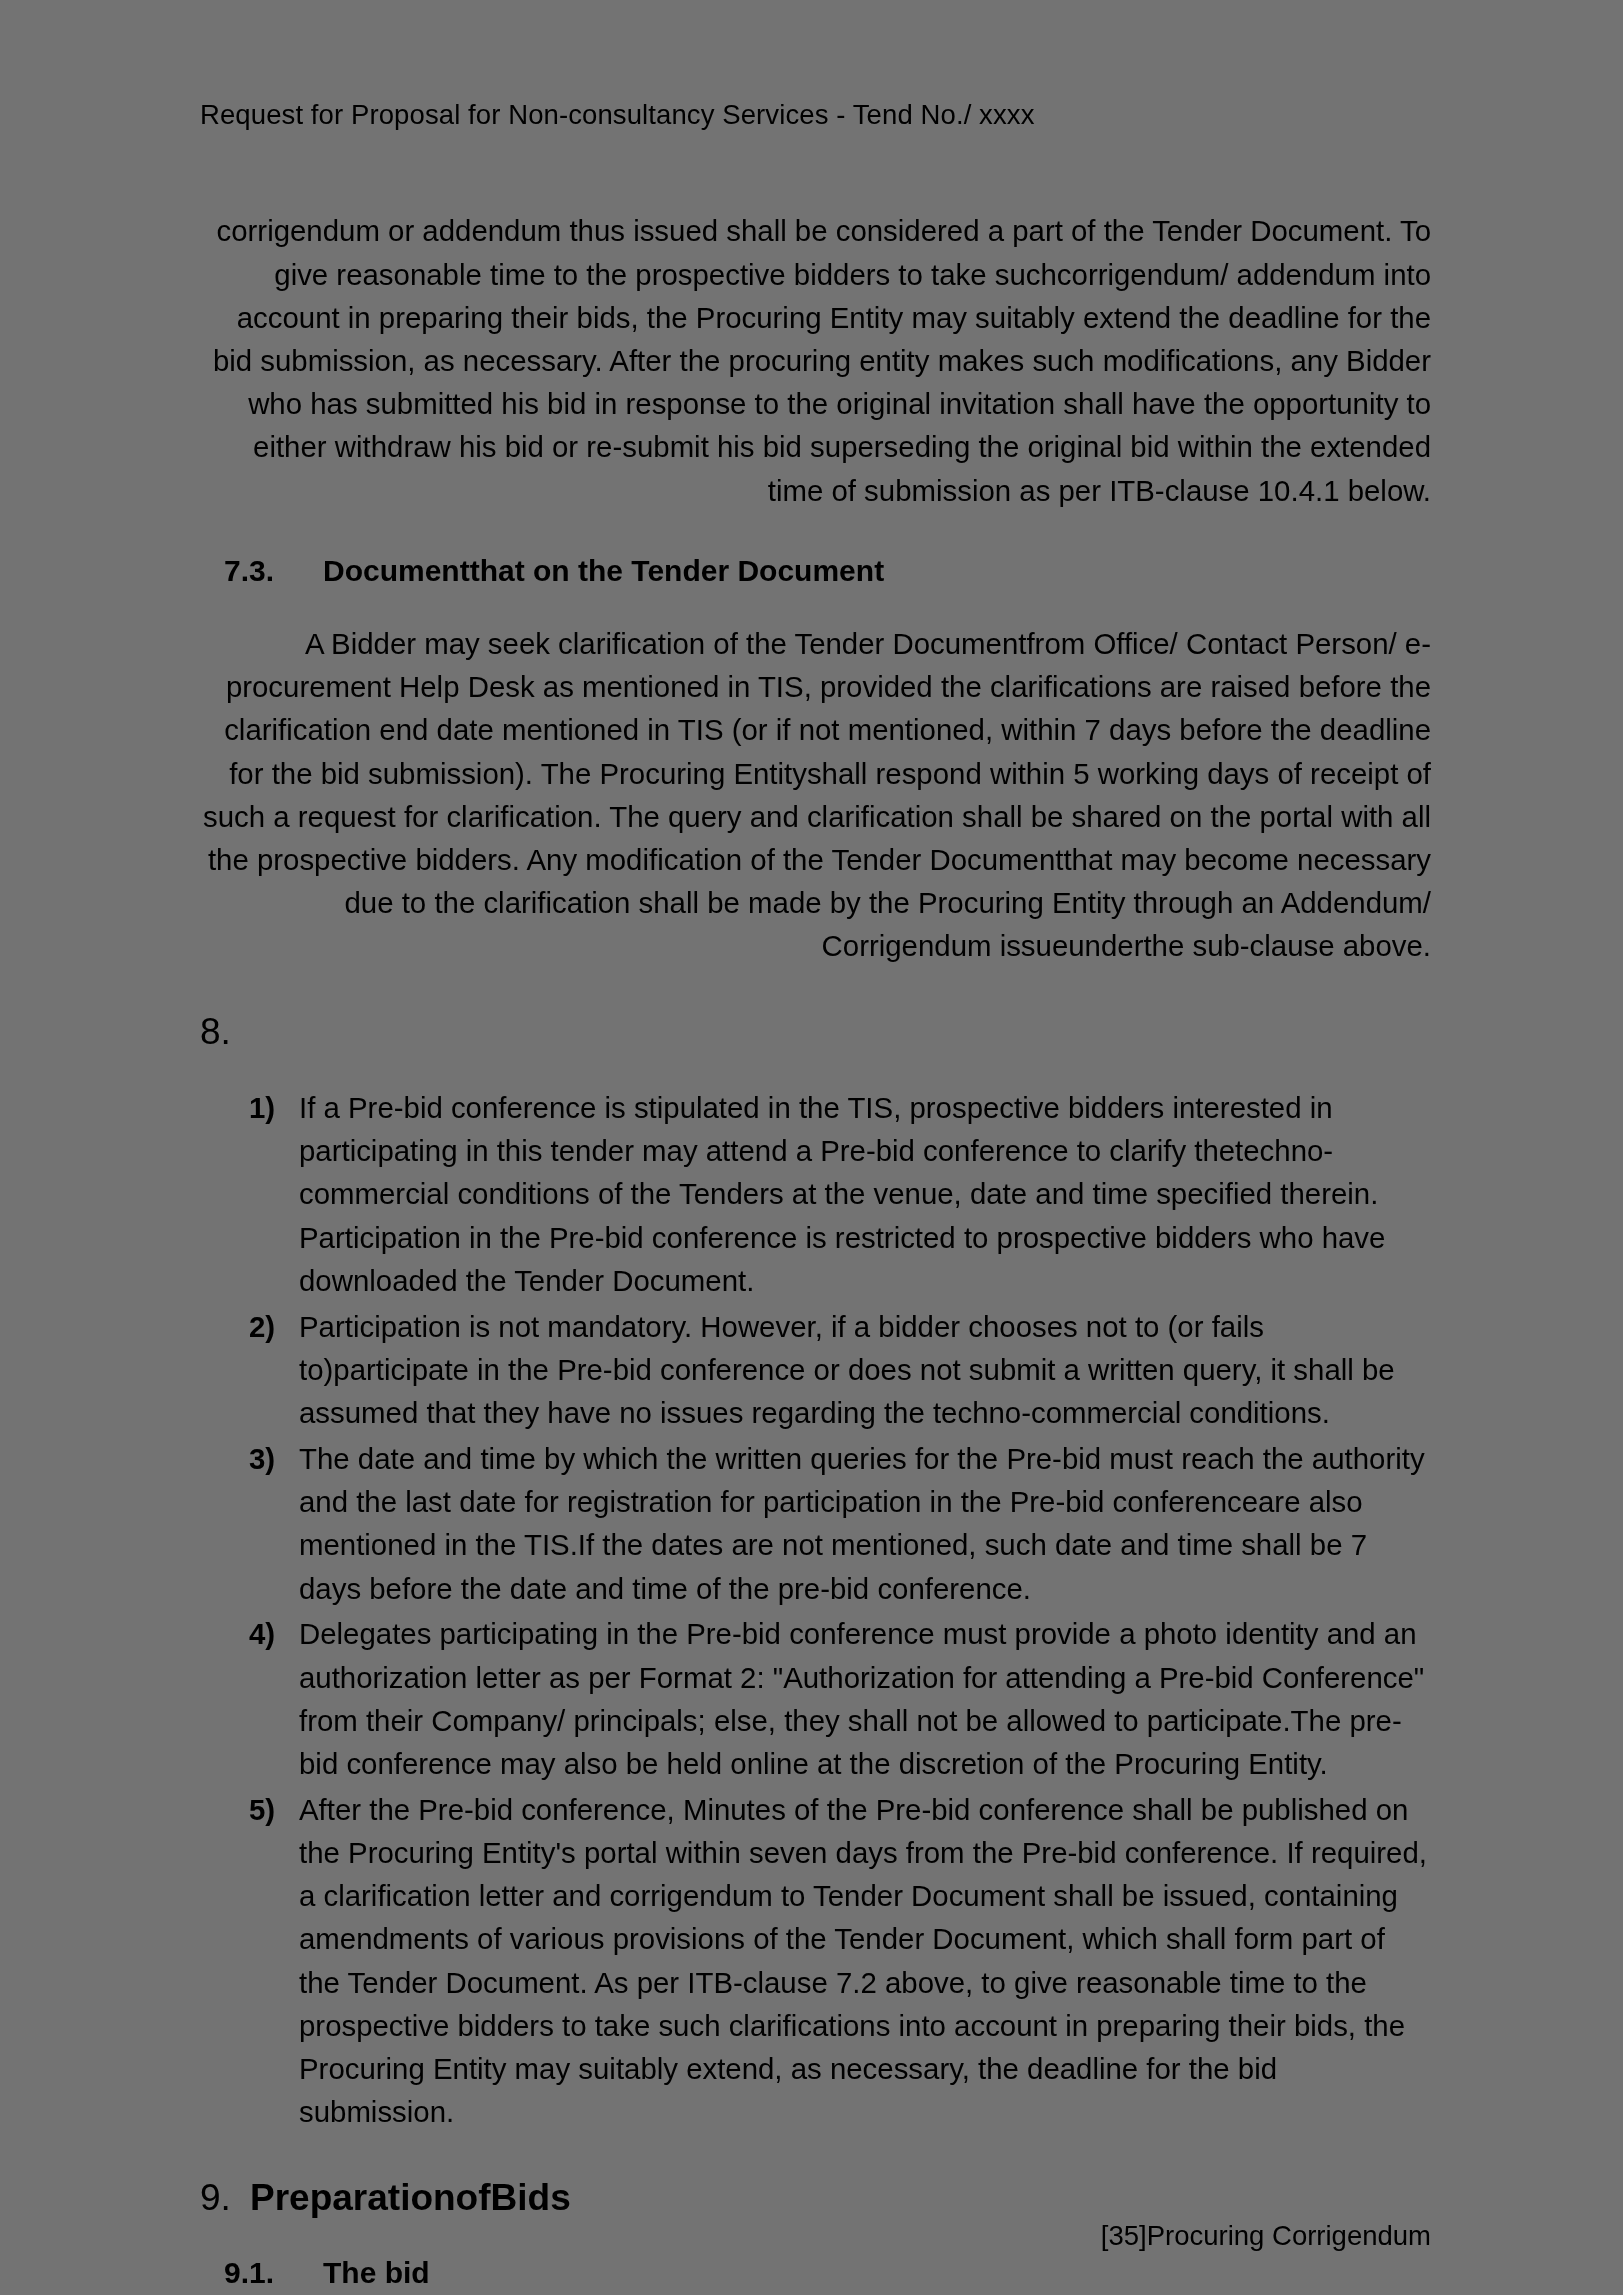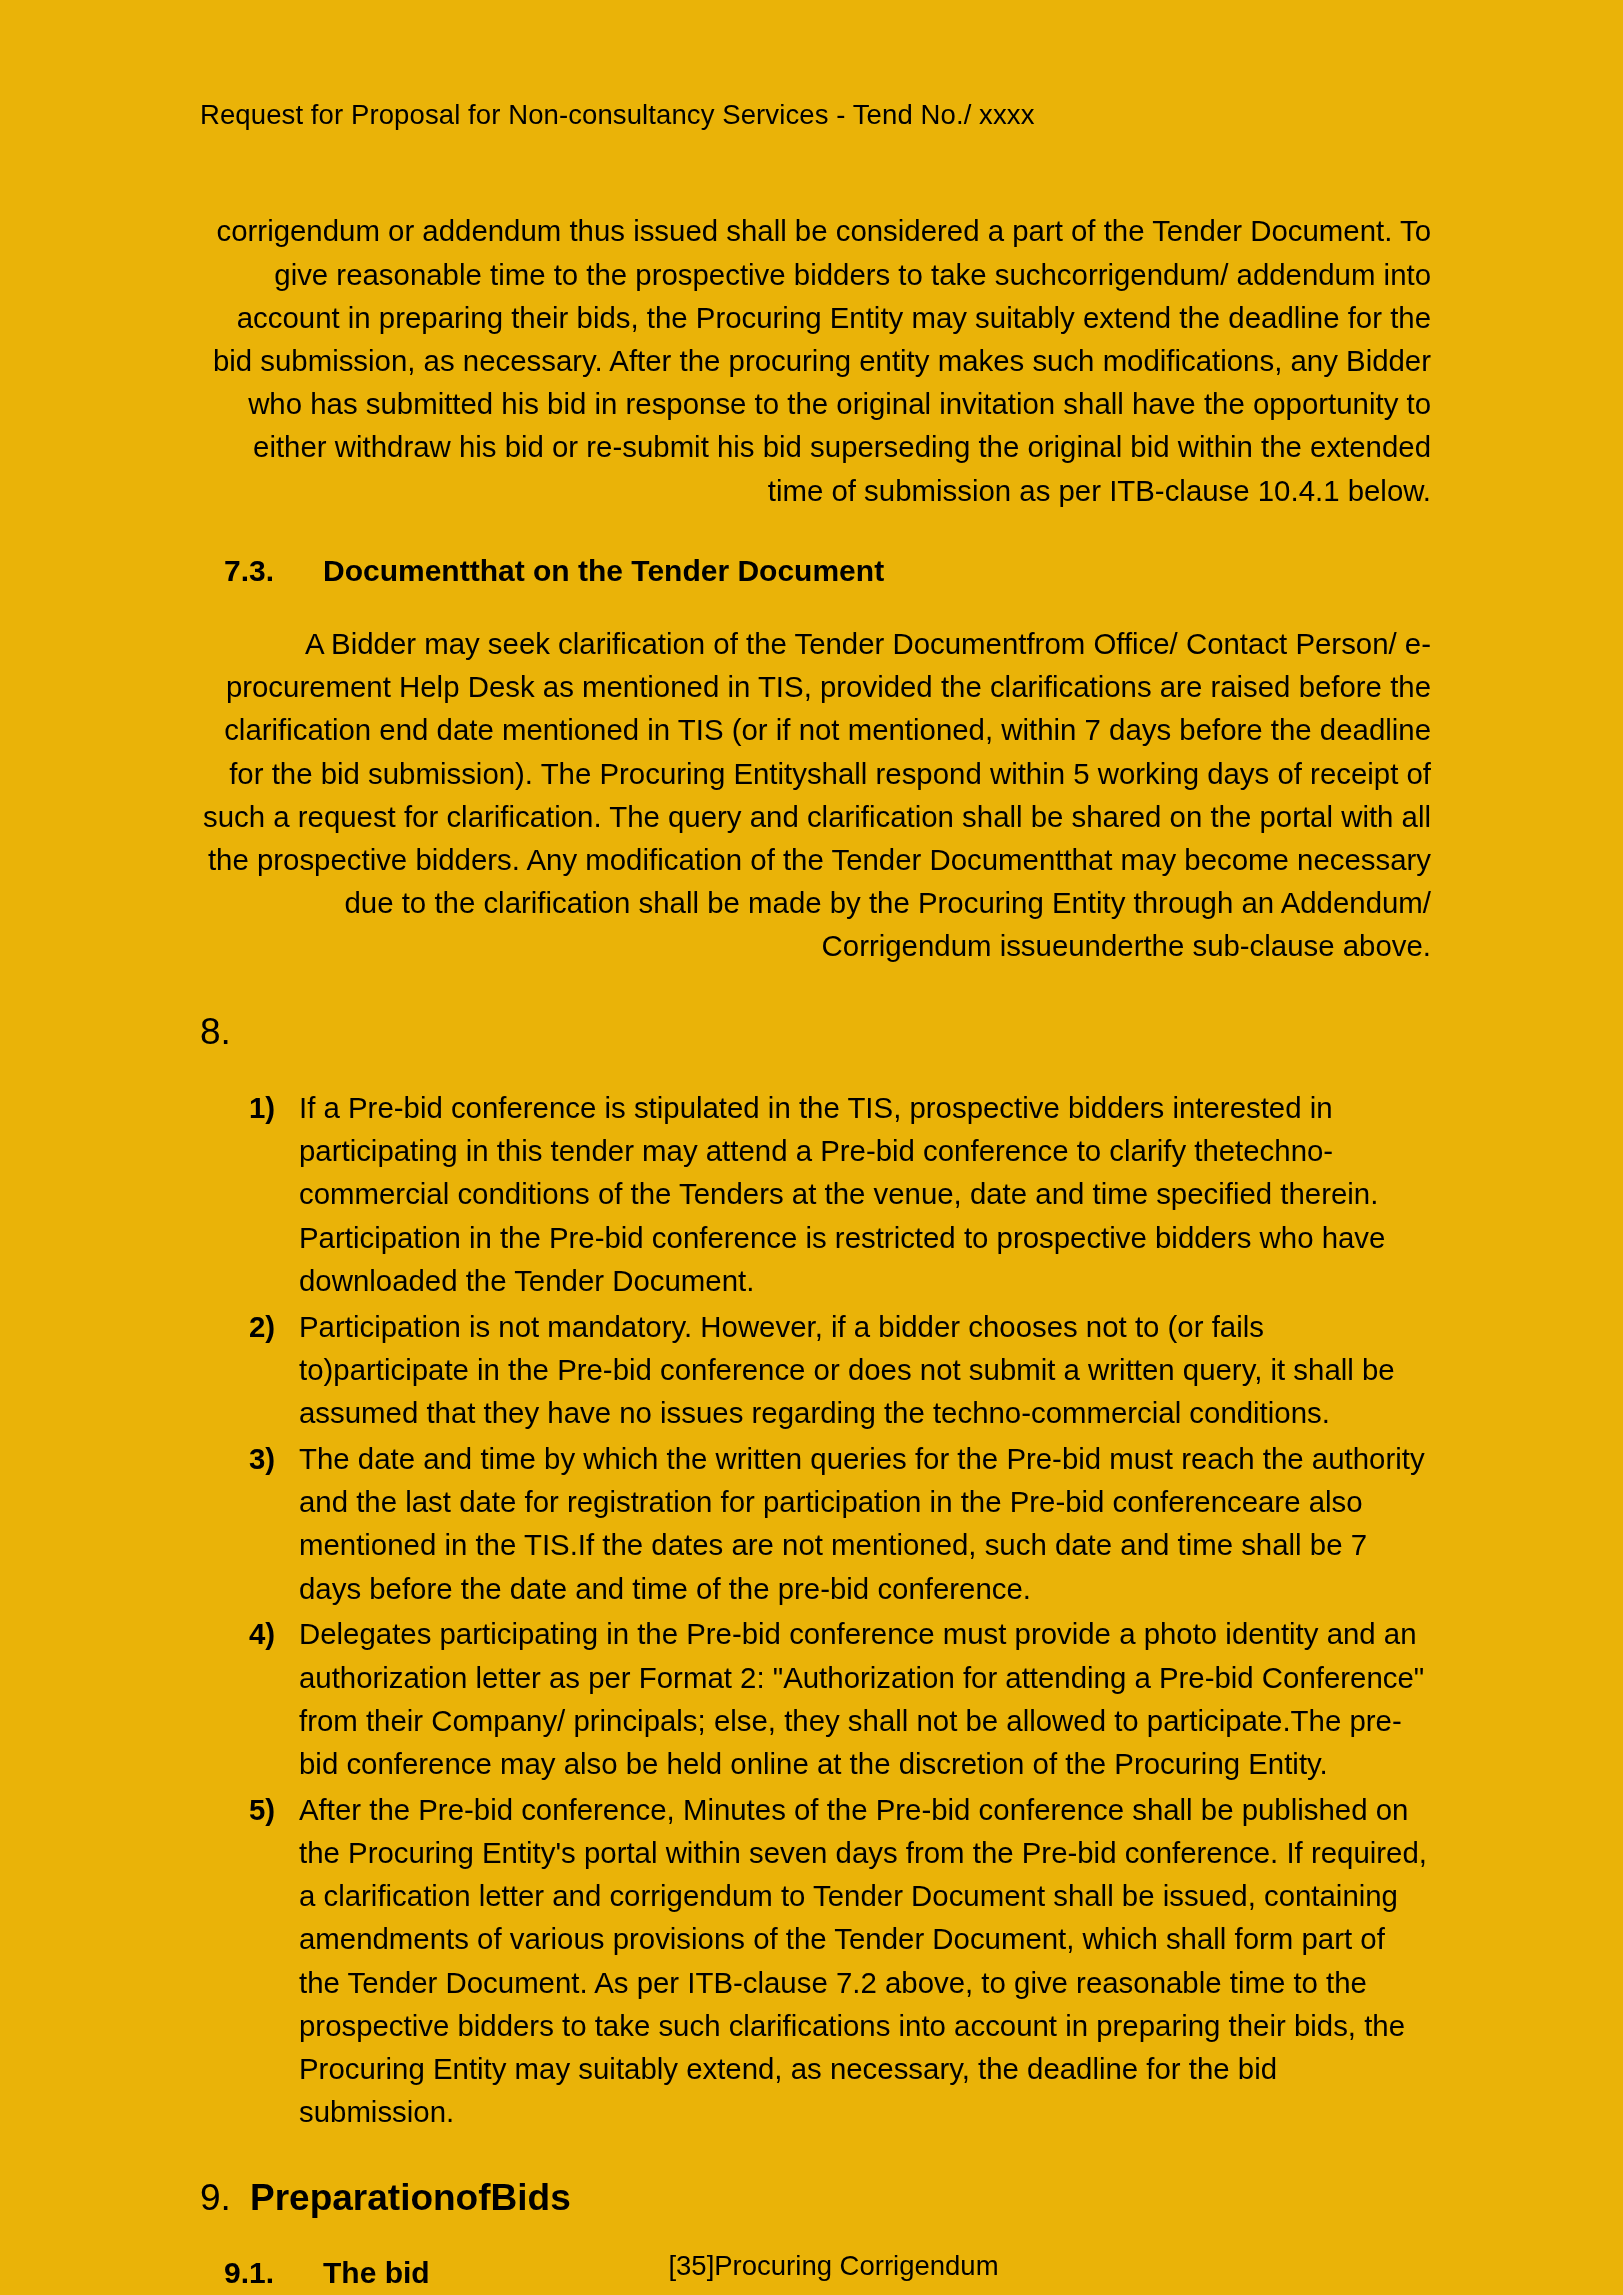--- a/index.html
+++ b/index.html
@@ -6,21 +6,21 @@
   html, body { background: #ffffff; }
   body {
     font-family: "Liberation Sans", sans-serif;
     color: #000000;
     -webkit-font-smoothing: antialiased;
   }
   .page {
     position: relative;
     width: 1623px;
     height: 2295px;
-    background: #eab308;
+    background: #737373;
     overflow: hidden;
   }
   .content {
     padding: 98px 192px 0 200px;
   }
   .doc-header {
     font-size: 27.5px;
     line-height: 1.25;
     margin-bottom: 77px;
     letter-spacing: 0.1px;
@@ -75,23 +75,23 @@
   .list-item .list-text {
     flex: 1;
   }
   .sub-heading.tight {
     margin: 26px 0 19.6px 0;
   }
   .footer {
     position: absolute;
     left: 236px;
     right: 192px;
-    bottom: 13px;
+    bottom: 43px;
     display: flex;
-    justify-content: center;
+    justify-content: flex-end;
     font-size: 27.5px;
     line-height: 1.2;
   }
 </style>
 </head>
 <body>
 
 <div class="page">
   <div class="content">
 

